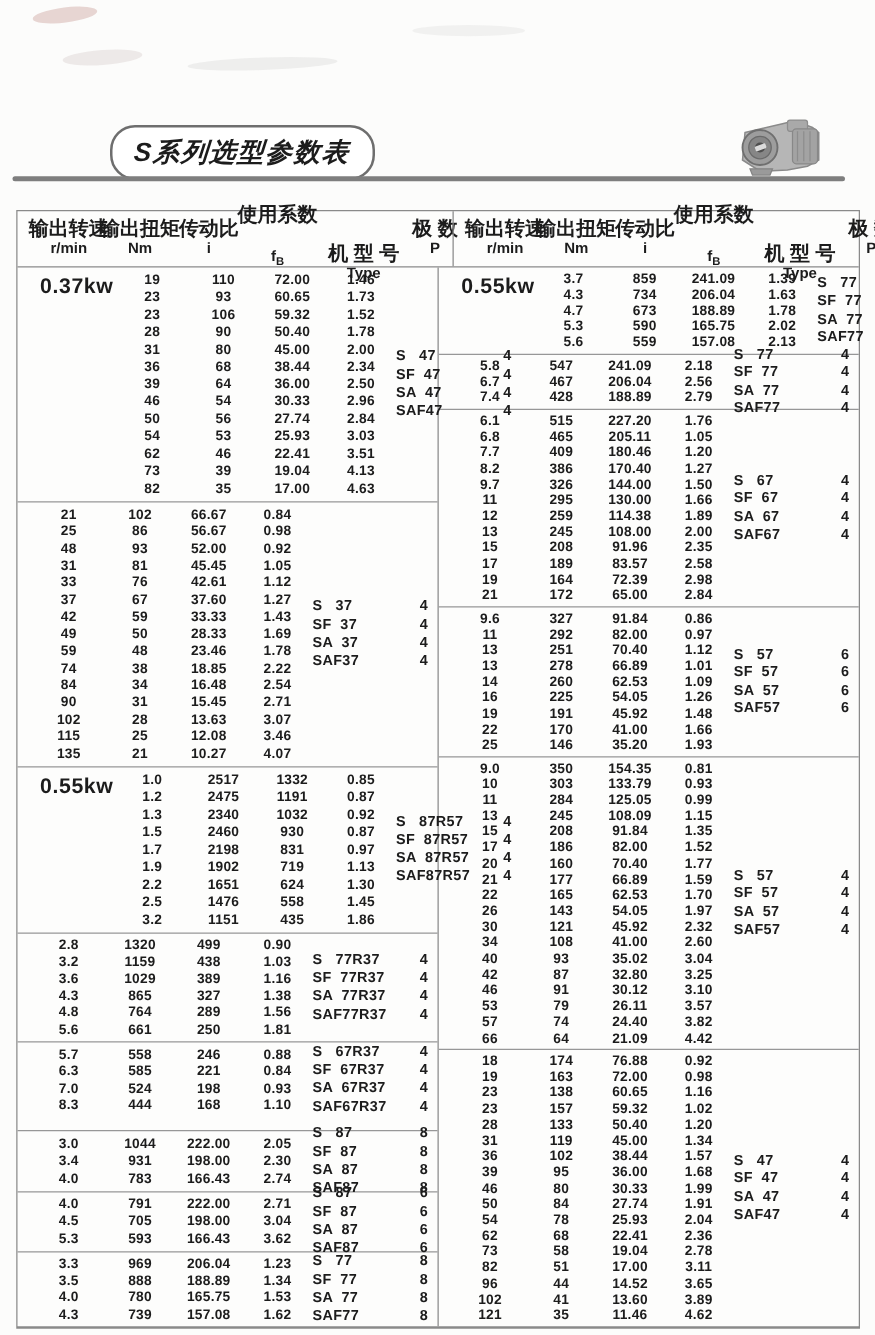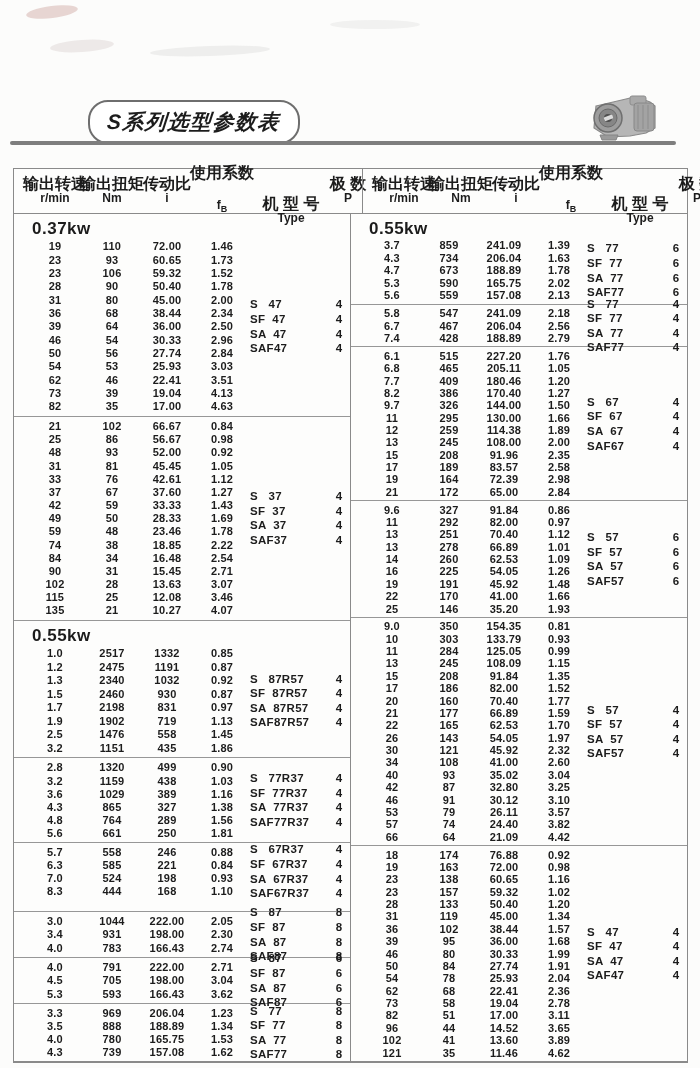--- a/index.html
+++ b/index.html
@@ -38,21 +38,21 @@
   .hcell .zh{font-size:16px;font-weight:700;white-space:pre;}
   .hcell .en{font-size:12px;font-weight:700;}
   .hcell .en sub{font-size:9px;}
   .w-speed{width:62px;}.w-torque{width:52px;}.w-ratio{width:58px;}.w-factor{width:52px;gap:18px;}
   .w-type{width:86px;margin-top:39px;}.w-pole{width:28px;}
 
   .tbody{flex:1 1 auto;display:flex;}
   .bcol{flex:1 1 0;display:flex;flex-direction:column;box-sizing:border-box;}
   .bcol.right{border-left:1.5px solid #8a8a8a;}
 
-  .block{display:flex;flex-direction:column;box-sizing:border-box;padding:2px 0 2px 10px;min-height:0;}
+  .block{display:flex;flex-direction:row;box-sizing:border-box;padding:2px 0 2px 10px;min-height:0;}
   .block.sep{border-top:1.5px solid #979797;}
   .power-label{font-size:17px;font-weight:700;padding:3px 0 0 8px;letter-spacing:.5px;flex:0 0 auto;}
   .block-body{flex:1 1 auto;position:relative;display:flex;min-height:0;}
   .rows{flex:1 1 auto;display:flex;flex-direction:column;justify-content:space-evenly;}
   .row{display:flex;}
   .c{font-size:11px;font-weight:700;text-align:center;letter-spacing:.2px;}
   .c.speed{width:62px;}.c.torque{width:52px;}.c.ratio{width:58px;}.c.factor{width:52px;}
   .types{position:absolute;left:226px;top:50%;transform:translateY(-50%);}
   .type-row{display:flex;line-height:14.6px;}
   .tname{width:74px;font-size:11.5px;font-weight:700;white-space:pre;letter-spacing:.3px;}
@@ -398,20 +398,26 @@
                   <span class="c ratio">831</span>
                   <span class="c factor">0.97</span>
                 </div>
                 <div class="row">
                   <span class="c speed">1.9</span>
                   <span class="c torque">1902</span>
                   <span class="c ratio">719</span>
                   <span class="c factor">1.13</span>
                 </div>
                 <div class="row">
+                  <span class="c speed">2.2</span>
+                  <span class="c torque">1651</span>
+                  <span class="c ratio">624</span>
+                  <span class="c factor">1.30</span>
+                </div>
+                <div class="row">
                   <span class="c speed">2.5</span>
                   <span class="c torque">1476</span>
                   <span class="c ratio">558</span>
                   <span class="c factor">1.45</span>
                 </div>
                 <div class="row">
                   <span class="c speed">3.2</span>
                   <span class="c torque">1151</span>
                   <span class="c ratio">435</span>
                   <span class="c factor">1.86</span>

